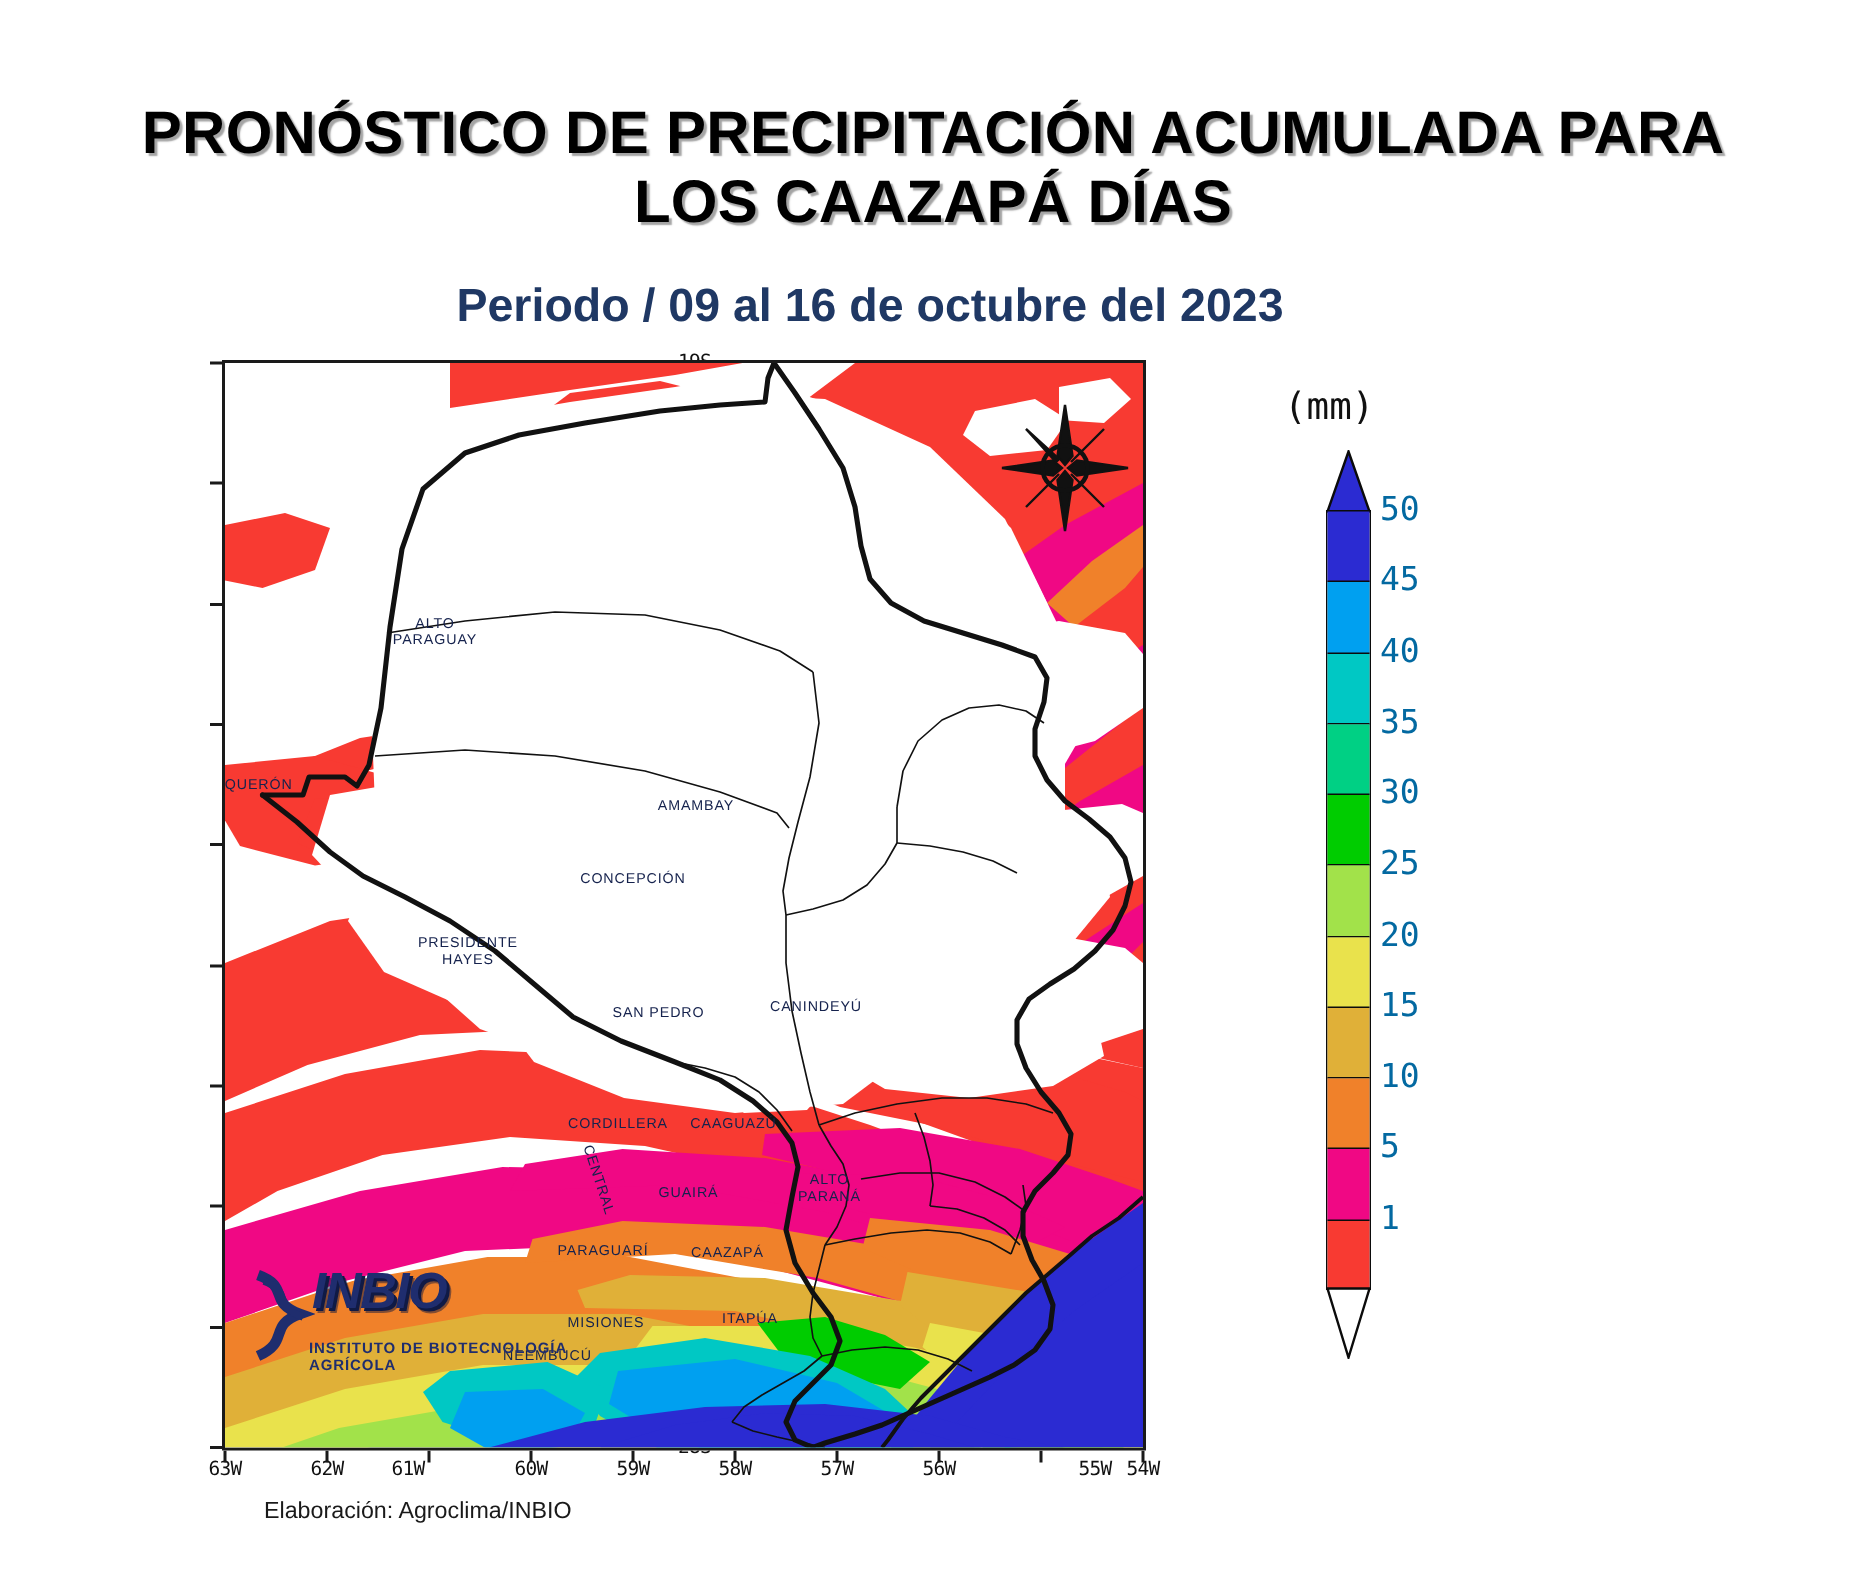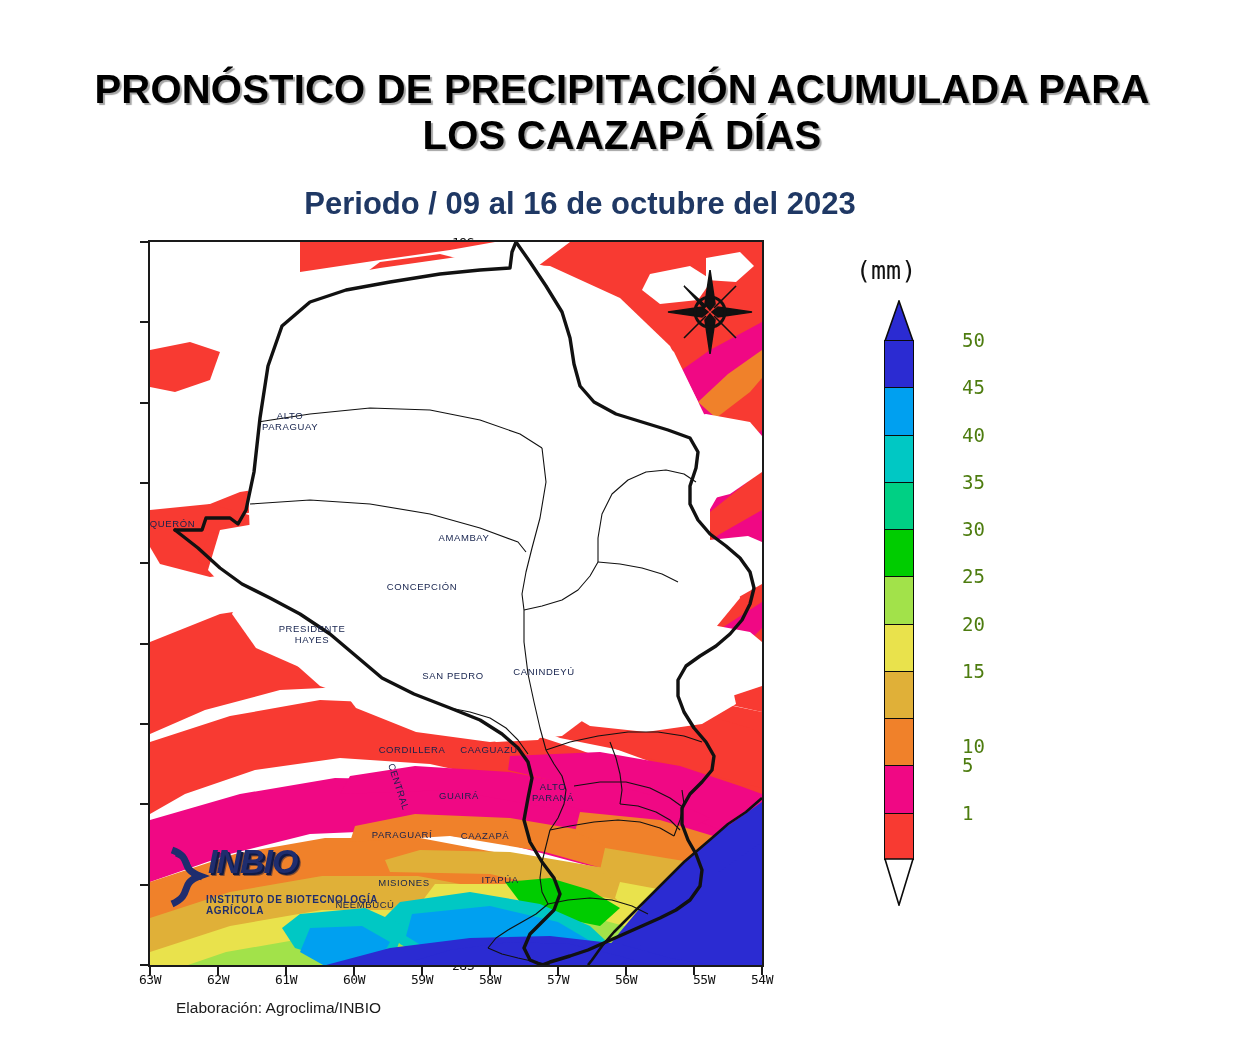--- a/index.html
+++ b/index.html
@@ -48,21 +48,21 @@
   .logo-mark{position:absolute;left:0px;top:6px;width:42px;height:62px;}
 
   
   .cb-title{position:absolute;left:856px;top:256px;font-size:25px;color:#111;
             font-family:"DejaVu Sans Mono",monospace;letter-spacing:0px;}
   .cbar{position:absolute;left:884px;top:340px;width:30px;height:520px;border:1.6px solid #0b0b0b;box-sizing:border-box;}
   .cb-seg{width:100%;border-bottom:1.6px solid #0b0b0b;box-sizing:border-box;}
   .cb-seg:last-child{border-bottom:none;}
   .cb-arrow-top{position:absolute;left:884px;top:300px;width:30px;height:42px;}
   .cb-arrow-bot{position:absolute;left:884px;top:858px;width:30px;height:48px;}
-  .cb-lab{position:absolute;left:962px;font-size:19px;color:#4d7c0f;
+  .cb-lab{position:absolute;left:920px;font-size:22px;color:#0369a1;
           font-family:"DejaVu Sans Mono",monospace;transform:translateY(-50%);}
 
   
   .footer{position:absolute;left:176px;top:996px;font-size:15.5px;color:#1a1a1a;line-height:1.5;}
 
   svg{display:block;}
 </style>
 </head>
 <body>
 
@@ -95,33 +95,33 @@
       <div class="ytick" style="top: 884.667px;"></div>
       <div class="ylab" style="top: 965px;">28S</div>
       <div class="ytick" style="top: 965px;"></div>
     </div>
 
   <div id="xaxis">
       <div class="xlab" style="left: 150px;">63W</div>
       <div class="xtick" style="left: 150px;"></div>
       <div class="xlab" style="left: 218px;">62W</div>
       <div class="xtick" style="left: 218px;"></div>
-      <div class="xlab" style="left: 286px;">61W</div>
+      <div class="xlab" style="left: 272px;">61W</div>
       <div class="xtick" style="left: 286px;"></div>
       <div class="xlab" style="left: 354px;">60W</div>
       <div class="xtick" style="left: 354px;"></div>
       <div class="xlab" style="left: 422px;">59W</div>
       <div class="xtick" style="left: 422px;"></div>
       <div class="xlab" style="left: 490px;">58W</div>
       <div class="xtick" style="left: 490px;"></div>
       <div class="xlab" style="left: 558px;">57W</div>
       <div class="xtick" style="left: 558px;"></div>
       <div class="xlab" style="left: 626px;">56W</div>
       <div class="xtick" style="left: 626px;"></div>
-      <div class="xlab" style="left: 704px;">55W</div>
+      <div class="xlab" style="left: 730px;">55W</div>
       <div class="xtick" style="left: 694px;"></div>
       <div class="xlab" style="left: 762px;">54W</div>
       <div class="xtick" style="left: 762px;"></div>
     </div>
 
   <div class="plot">
     <div class="plot-inner">
 
       <svg width="612" height="723" viewBox="0 0 612 723">
         <defs>
@@ -348,21 +348,21 @@
       </svg>
 
       <div id="depts">
           <div class="dept" style="left: 140px; top: 180px;">ALTO
 PARAGUAY</div>
           <div class="dept" style="left: 15px; top: 282px;">BOQUERÓN</div>
           <div class="dept" style="left: 314px; top: 296px;">AMAMBAY</div>
           <div class="dept" style="left: 272px; top: 345px;">CONCEPCIÓN</div>
           <div class="dept" style="left: 162px; top: 393px;">PRESIDENTE
 HAYES</div>
-          <div class="dept" style="left: 303px; top: 434px;">SAN PEDRO</div>
+          <div class="dept" style="left: 289px; top: 434px;">SAN PEDRO</div>
           <div class="dept" style="left: 394px; top: 430px;">CANINDEYÚ</div>
           <div class="dept" style="left: 262px; top: 508px;">CORDILLERA</div>
           <div class="dept" style="left: 339px; top: 508px;">CAAGUAZÚ</div>
           <div class="dept" style="left: 248px; top: 545px; transform: translate(-50%, -50%) rotate(72deg);">CENTRAL</div>
           <div class="dept" style="left: 309px; top: 554px;">GUAIRÁ</div>
           <div class="dept" style="left: 403px; top: 551px;">ALTO
 PARANÁ</div>
           <div class="dept" style="left: 252px; top: 593px;">PARAGUARÍ</div>
           <div class="dept" style="left: 335px; top: 594px;">CAAZAPÁ</div>
           <div class="dept" style="left: 254px; top: 641px;">MISIONES</div>
@@ -418,21 +418,21 @@
   </svg>
   <div id="cb-labels">
       <div class="cb-lab" style="top: 340px;">50</div>
       <div class="cb-lab" style="top: 387.273px;">45</div>
       <div class="cb-lab" style="top: 434.545px;">40</div>
       <div class="cb-lab" style="top: 481.818px;">35</div>
       <div class="cb-lab" style="top: 529.091px;">30</div>
       <div class="cb-lab" style="top: 576.364px;">25</div>
       <div class="cb-lab" style="top: 623.636px;">20</div>
       <div class="cb-lab" style="top: 670.909px; text-align: center;">15</div>
-      <div class="cb-lab" style="top: 718.182px; margin-top: 28px;">10</div>
+      <div class="cb-lab" style="top: 718.182px;">10</div>
       <div class="cb-lab" style="top: 765.455px;">5</div>
       <div class="cb-lab" style="top: 812.727px;">1</div>
     </div>
 
   <div class="footer">
     <div>Elaboración: Agroclima/INBIO</div>
   </div>
 
 </div>
 

